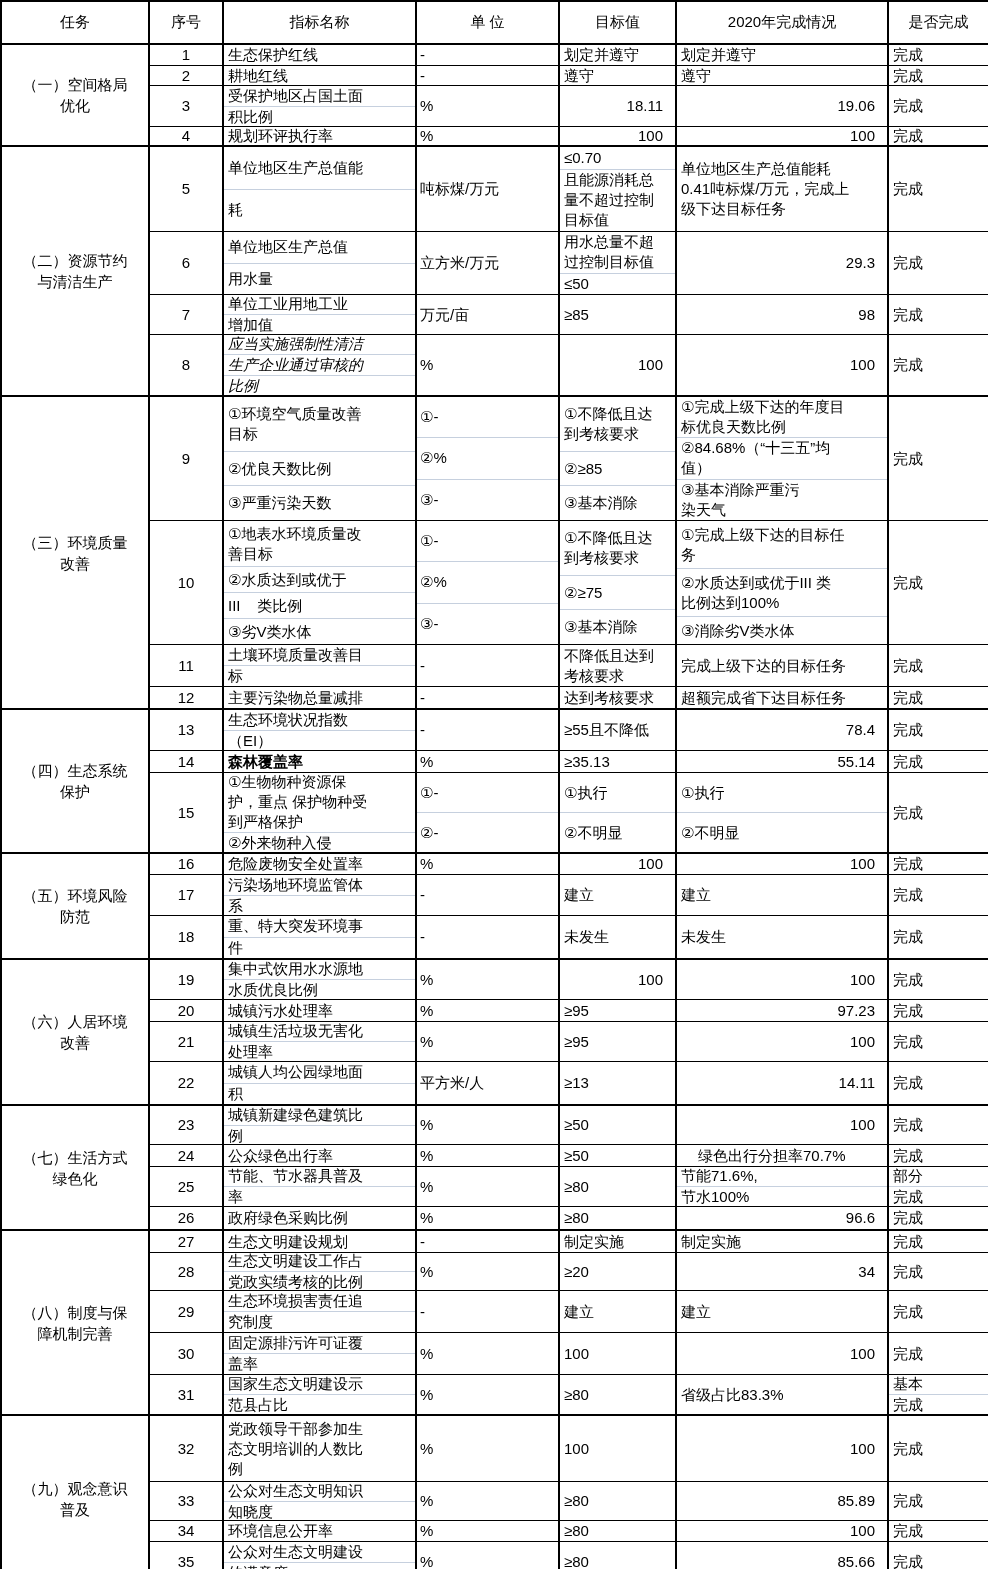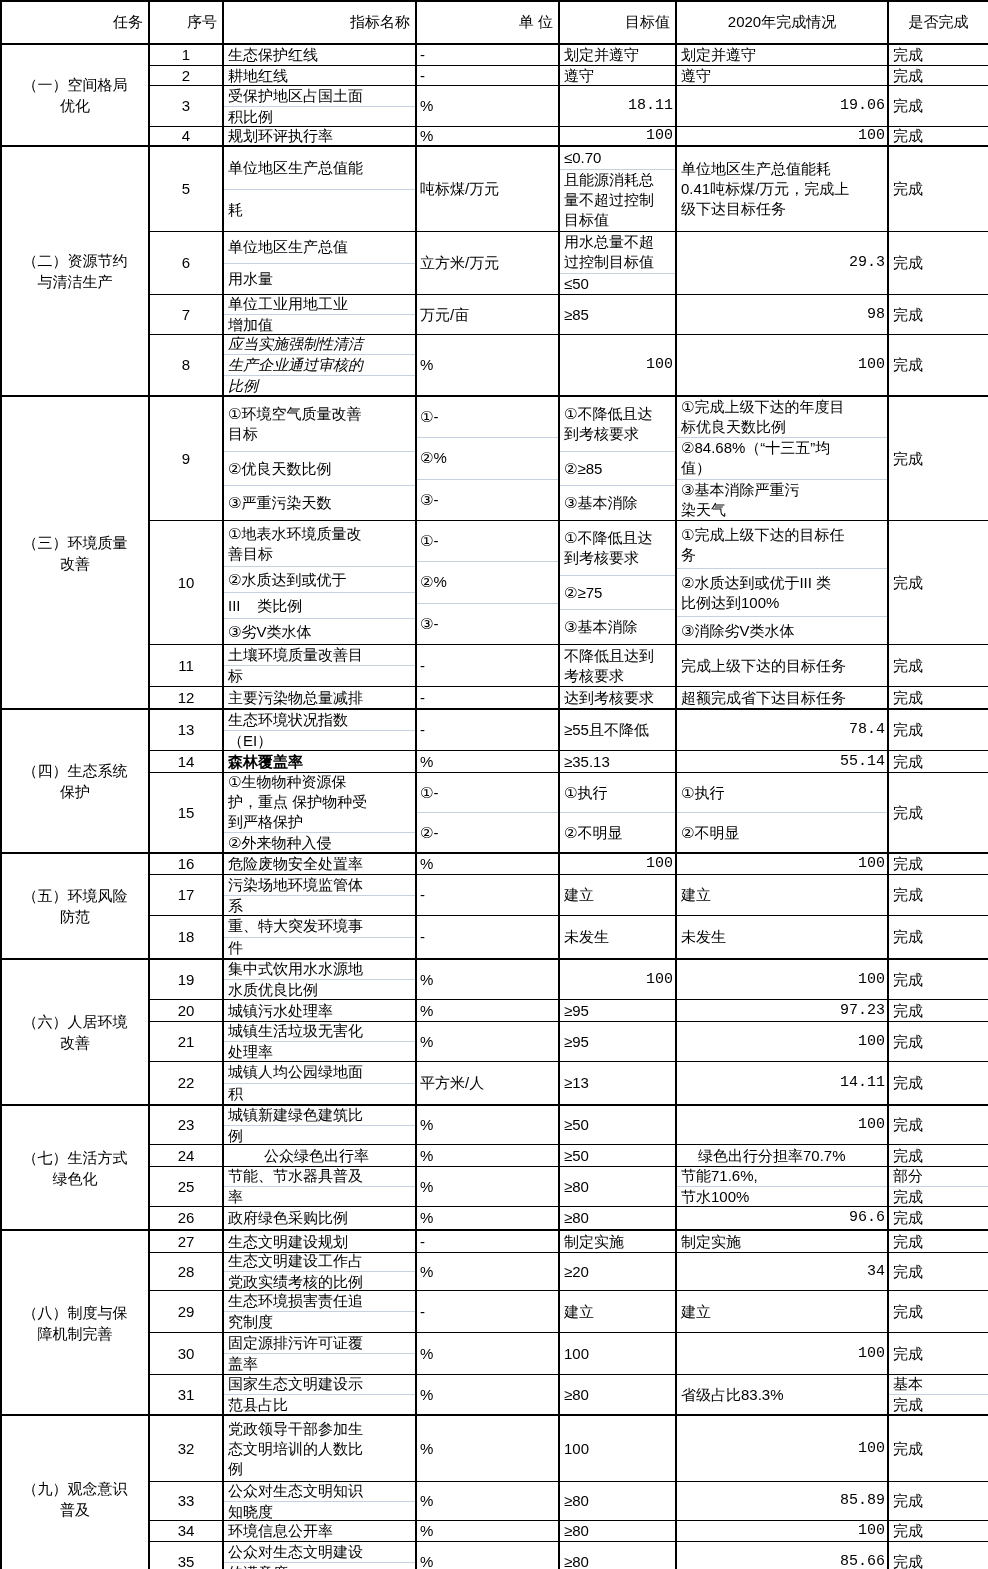--- a/index.html
+++ b/index.html
@@ -1,28 +1,28 @@
 <!DOCTYPE html>
 <html><head>
 <meta charset="utf-8">
 <style>
   html,body{margin:0;padding:0;background:#ffffff;}
   body{font-family:"Liberation Sans","DejaVu Sans",sans-serif;font-size:15px;color:#000;}
   #page{width:988px;background:#fff;}
   table{border-collapse:collapse;table-layout:fixed;width:988px;border:2px solid #000;}
   th,td{border:1px solid #000;border-left-width:2px;border-right-width:2px;padding:0;vertical-align:middle;overflow:hidden;}
-  thead th{height:41px;font-weight:400;text-align:right;padding:0 5px;border-bottom-width:2px;white-space:pre-wrap;}
+  thead th{height:41px;font-weight:400;text-align:center;padding:0 5px;border-bottom-width:2px;white-space:pre-wrap;}
   thead th.ctr{text-align:center;}
   tr.gs td{border-top-width:2px;}
   td.task{text-align:center;line-height:21px;padding:0 4px;}
   .cell{display:flex;flex-direction:column;justify-content:center;line-height:20px;}
   .seg{flex:1 1 auto;display:flex;align-items:center;padding:0 4px;white-space:pre-wrap;}
   .sep{border-top:1px solid #c6d0de;}
   .num .seg{justify-content:center;padding:0 2px;}
-  .r .seg{justify-content:flex-end;padding-right:2px;font-family:Liberation Mono, monospace;}
+  .r .seg{justify-content:flex-end;padding-right:12px;}
   .unit .seg{padding-left:3px;}
   .st .seg{padding-left:4px;}
 </style>
 </head>
 <body>
 
 <div id="page">
   <table>
     <colgroup>
       <col style="width:148px">
@@ -863,21 +863,21 @@
             </div>
           </td>
         </tr>
         <tr style="height: 22px;">
           <td>
             <div class="cell num" style="height: 21px;">
               <div class="seg">24</div>
             </div>
           </td>
           <td>
-            <div class="cell ind" style="height: 21px; padding-left: 36px;">
+            <div class="cell ind" style="height: 21px;">
               <div class="seg">公众绿色出行率</div>
             </div>
           </td>
           <td>
             <div class="cell unit" style="height: 21px;">
               <div class="seg">%</div>
             </div>
           </td>
           <td>
             <div class="cell tgt" style="height: 21px;">

